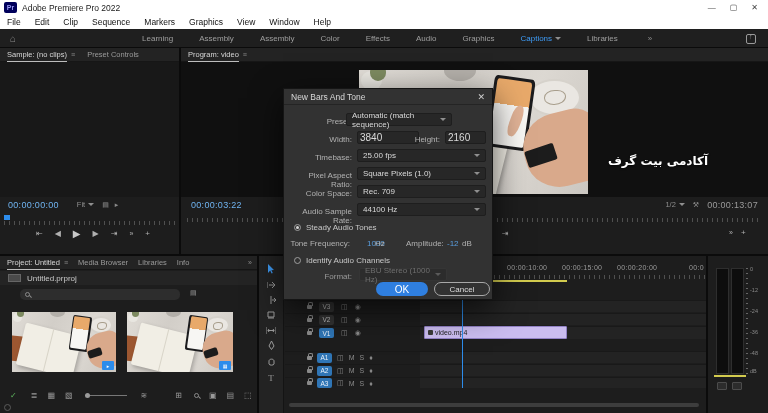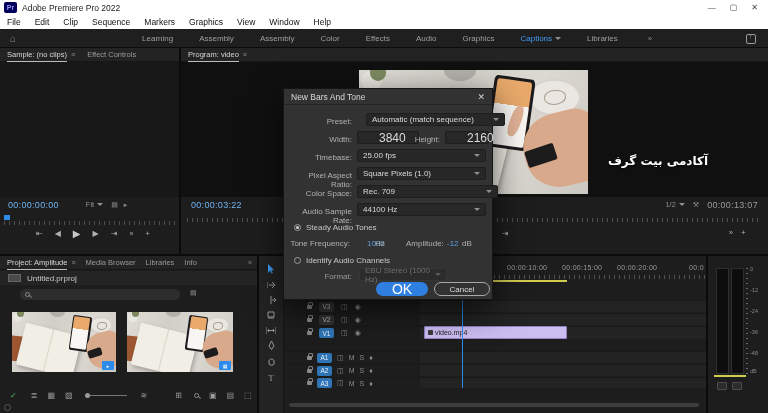--- a/index.html
+++ b/index.html
@@ -74,27 +74,27 @@
             border:1px solid #151515; box-shadow:0 10px 30px rgba(0,0,0,.65); z-index:60; }
   .dlg-title { height:16px; display:flex; align-items:center; padding:0 7px;
                border-bottom:1px solid #242424; color:#d8d8d8; font-size:8.5px; }
   .dlg-x { margin-left:auto; color:#cfcfcf; font-size:9px; }
   .frow { position:absolute; height:13px; display:flex; align-items:center; }
   .flabel { position:absolute; width:66px; text-align:right; color:#b2b2b2; font-size:8px; }
   .dropdown { position:absolute; height:13px; background:#272727; border:1px solid #1e1e1e; border-radius:2px;
               color:#dadada; font-size:8px; display:flex; align-items:center; padding:0 5px; }
   .dropdown .tri { margin-left:auto; }
   .dinput { position:absolute; height:13px; background:#272727; border:1px solid #1e1e1e; border-radius:2px;
-            color:#dadada; font-size:12px; display:flex; align-items:center; padding:0 21px; }
+            color:#dadada; font-size:10px; display:flex; align-items:center; padding:0 2px; }
   .radio { width:7px; height:7px; border:1px solid #9d9d9d; border-radius:50%; display:inline-block; position:relative; }
   .radio.sel::after { content:""; position:absolute; left:1px; top:1px; width:3px; height:3px;
                       background:#d6d6d6; border-radius:50%; }
   .hot { color:#5a9fe0; }
   .btn-ok { position:absolute; width:52px; height:14px; background:#2f7fe0; border-radius:8px;
-            color:#fff; font-size:14px; display:flex; align-items:center; justify-content:center; }
+            color:#fff; font-size:10px; display:flex; align-items:center; justify-content:center; }
   .btn-cancel { position:absolute; width:56px; height:14px; border:1px solid #a8a8a8; border-radius:8px;
                 color:#dcdcdc; font-size:8px; display:flex; align-items:center; justify-content:center; }
 
   
   .trk-btn { width:15px; height:10px; background:#343434; color:#c0c0c0; border-radius:2px;
              font-size:6.5px; display:flex; align-items:center; justify-content:center; }
   .trk-btn.on { background:#2f75b5; color:#eaf2fb; }
   .tl-icon { color:#8a8a8a; font-size:7px; }
   .lockicon { width:5px; height:4px; background:#8a8a8a; border-radius:1px; position:relative; display:inline-block;}
   .lockicon::before { content:""; position:absolute; top:-3px; left:1px; width:3px; height:3px;
@@ -168,26 +168,26 @@
       <span class="wstab">Libraries</span>
     </span>
     <span class="wsmore">»</span>
     <span class="export-btn"></span>
   </div>
 
   <div class="abs panel" style="left:0;top:48px;width:179px;height:206px;">
     <div class="ptabs">
       <span class="ptab active">Sample: (no clips)</span>
       <span class="pmenu">≡</span>
-      <span class="ptab" style="margin-left:8px;">Effect Controls</span>
+      <span class="ptab" style="margin-left:8px;">Preset Controls</span>
     </div>
     <div class="abs" style="left:0;top:14px;width:179px;height:135px;background:#181818;"></div>
     <div class="abs" style="left:0;top:149px;width:179px;height:15px;display:flex;align-items:center;">
       <span class="tc-blue" style="margin-left:8px;">00:00:00:00</span>
-      <span class="dd" style="margin-left:27px;">Fit</span>
+      <span class="dd" style="margin-left:18px;">Fit</span>
         <span class="tri"></span>
       <span class="tl-icon" style="margin-left:8px;">▤</span>
       <span class="tl-icon" style="margin-left:6px;">▸</span>
     </div>
     <div class="abs" style="left:4px;top:167px;width:171px;">
       <div class="abs" style="left:0;top:0;width:6px;height:5px;background:#2d8ceb;"></div>
       <div class="ticks" style="margin-top:6px;"></div>
     </div>
     <div class="abs transport" style="left:36px;top:180px;">
       <span class="t">⇤</span>
@@ -236,21 +236,21 @@
       <span class="t">⇥</span>
     </div>
     <div class="abs transport" style="left:548px;top:180px;gap:8px;">
       <span class="t" style="font-size:7px;">»</span>
       <span class="t">+</span>
     </div>
   </div>
 
   <div class="abs panel" style="left:0;top:256px;width:257px;height:157px;">
     <div class="ptabs" style="gap:10px;">
-      <span class="ptab active">Project: Amplitude</span>
+      <span class="ptab active">Project: Untitled</span>
       <span class="pmenu" style="margin-left:-6px;">≡</span>
       <span class="ptab">Media Browser</span>
       <span class="ptab">Libraries</span>
       <span class="ptab">Info</span>
       <span class="pmenu" style="margin-left:auto;margin-right:5px;">»</span>
     </div>
     <div class="abs" style="left:0;top:15px;width:257px;height:14px;background:#242424;display:flex;align-items:center;">
       <span style="width:13px;height:8px;background:#4a4a4a;border:1px solid #666;margin:0 6px 0 8px;display:inline-block;"></span>
       <span style="color:#c9c9c9;">Untitled.prproj</span>
     </div>
@@ -423,21 +423,21 @@
     <span class="abs" style="left:24px;top:126px;width:10px;height:8px;background:#2c2c2c;border:1px solid #4c4c4c;border-radius:1px;"></span>
   </div>
 
   <div class="abs dialog">
     <div class="dlg-title">
       <span>New Bars And Tone</span>
       <span class="dlg-x">✕</span>
     </div>
 
     <span class="flabel" style="left:2px;top:28px;">Preset:</span>
-    <div class="dropdown" style="left:82px;top:24px;width:139px;">
+    <div class="dropdown" style="left:62px;top:24px;width:106px;">
       <span>Automatic (match sequence)</span>
         <span class="tri"></span>
     </div>
 
     <span class="flabel" style="left:2px;top:46px;">Width:</span>
     <div class="dinput" style="left:73px;top:42px;width:62px;">
         <span>3840</span>
       </div>
     <span class="flabel" style="left:96px;top:46px;width:60px;">Height:</span>
     <div class="dinput" style="left:161px;top:42px;width:41px;">
@@ -450,21 +450,21 @@
         <span class="tri"></span>
     </div>
 
     <span class="flabel" style="left:2px;top:82px;">Pixel Aspect Ratio:</span>
     <div class="dropdown" style="left:73px;top:78px;width:129px;">
       <span>Square Pixels (1.0)</span>
         <span class="tri"></span>
     </div>
 
     <span class="flabel" style="left:2px;top:100px;">Color Space:</span>
-    <div class="dropdown" style="left:73px;top:96px;width:141px;">
+    <div class="dropdown" style="left:73px;top:96px;width:129px;">
       <span>Rec. 709</span>
         <span class="tri"></span>
     </div>
 
     <span class="flabel" style="left:2px;top:118px;">Audio Sample Rate:</span>
     <div class="dropdown" style="left:73px;top:114px;width:129px;">
       <span>44100 Hz</span>
         <span class="tri"></span>
     </div>
 

